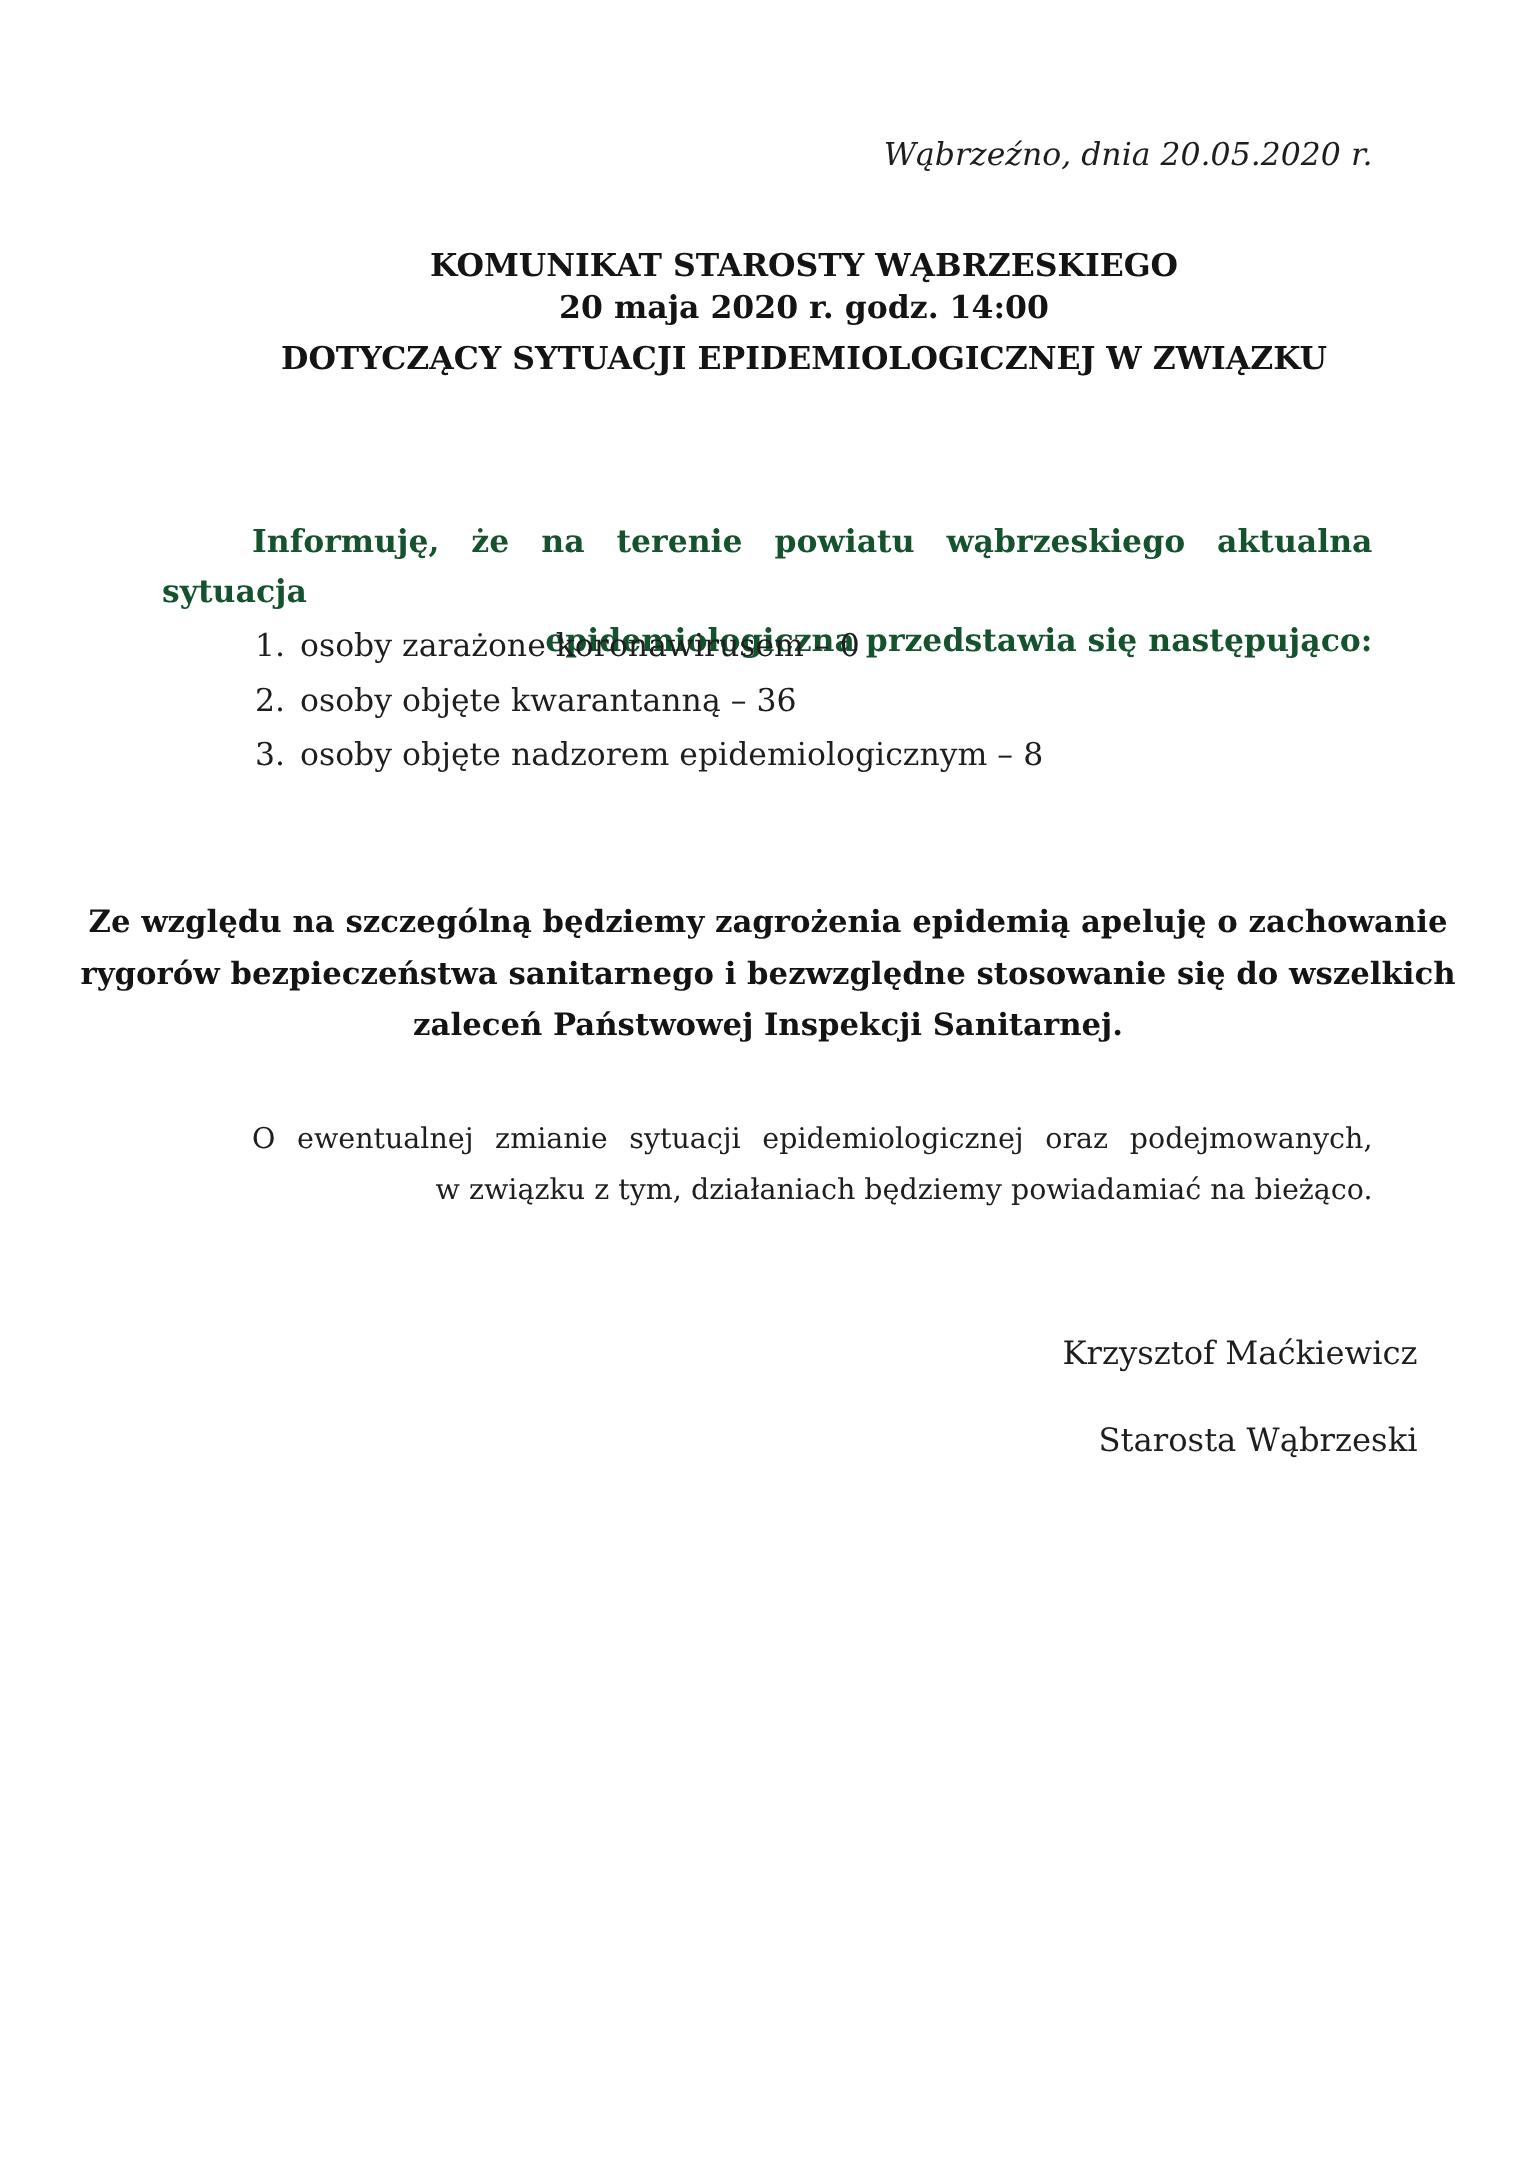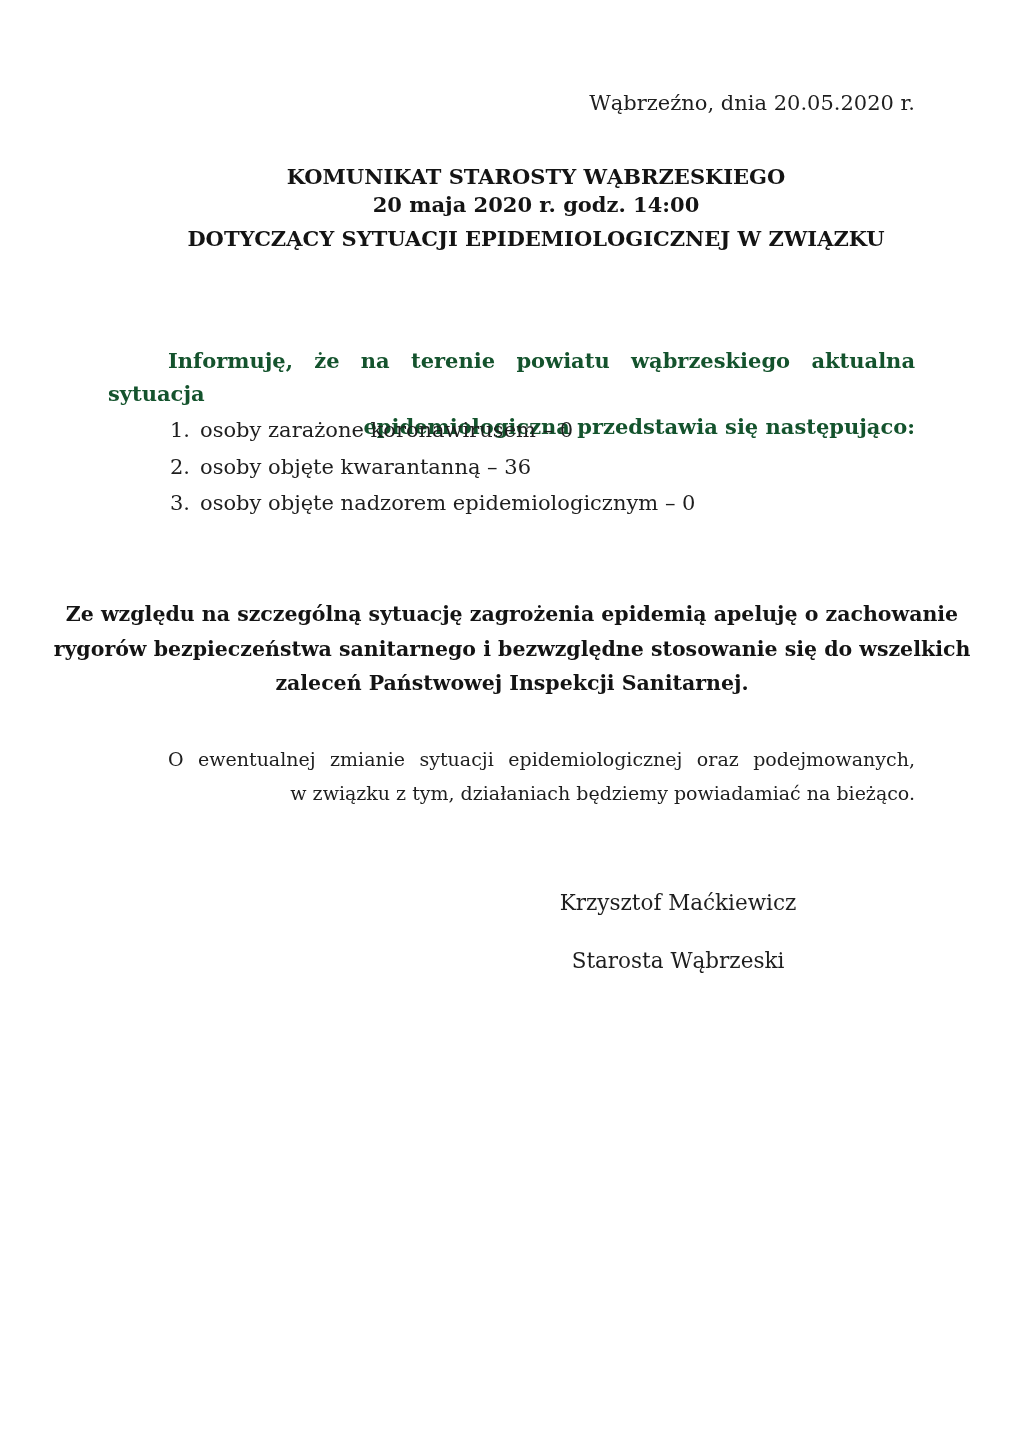--- a/index.html
+++ b/index.html
@@ -17,20 +17,21 @@
     color: #1e1e1e;
     overflow: hidden;
   }
   .dateline {
     position: absolute;
     top: 90px;
     right: 109px;
     font-size: 21px;
     line-height: 26px;
     white-space: nowrap;
+    font-style: italic;
   }
   .heading {
     position: absolute;
     top: 163px;
     left: 0;
     width: 1000px;
     text-align: center;
     font-weight: bold;
     font-size: 21px;
     line-height: 28px;
@@ -79,23 +80,23 @@
     position: absolute;
     top: 742px;
     left: 108px;
     width: 807px;
     font-size: 19px;
     line-height: 34px;
   }
   .signature {
     position: absolute;
     top: 888px;
-    left: 433px;
+    left: 455px;
     width: 490px;
-    text-align: center;
+    text-align: right;
     font-size: 21.5px;
     line-height: 30px;
   }
   .sig-title { margin-top: 28px; }
 </style>
 </head>
 <body>
 
 <div class="page">
 
@@ -113,26 +114,26 @@
   </div>
 
   <div class="list">
     <div class="list-item">
       <span class="num">1.</span><span class="txt">osoby zarażone koronawirusem – 0</span>
     </div>
     <div class="list-item">
       <span class="num">2.</span><span class="txt">osoby objęte kwarantanną – 36</span>
     </div>
     <div class="list-item">
-      <span class="num">3.</span><span class="txt">osoby objęte nadzorem epidemiologicznym – 0</span>
+      <span class="num">3.</span><span class="txt">osoby objęte nadzorem epidemiologicznym – 8</span>
     </div>
   </div>
 
   <div class="appeal">
-    <div class="a-line">Ze względu na szczególną sytuację zagrożenia epidemią apeluję o zachowanie</div>
+    <div class="a-line">Ze względu na szczególną będziemy zagrożenia epidemią apeluję o zachowanie</div>
     <div class="a-line">rygorów bezpieczeństwa sanitarnego i bezwzględne stosowanie się do wszelkich</div>
     <div class="a-line">zaleceń Państwowej Inspekcji Sanitarnej.</div>
   </div>
 
   <div class="closing">
     <div class="jline indent">O ewentualnej zmianie sytuacji epidemiologicznej oraz podejmowanych,</div>
     <div class="lline">w związku z tym, działaniach będziemy powiadamiać na bieżąco.</div>
   </div>
 
   <div class="signature">

